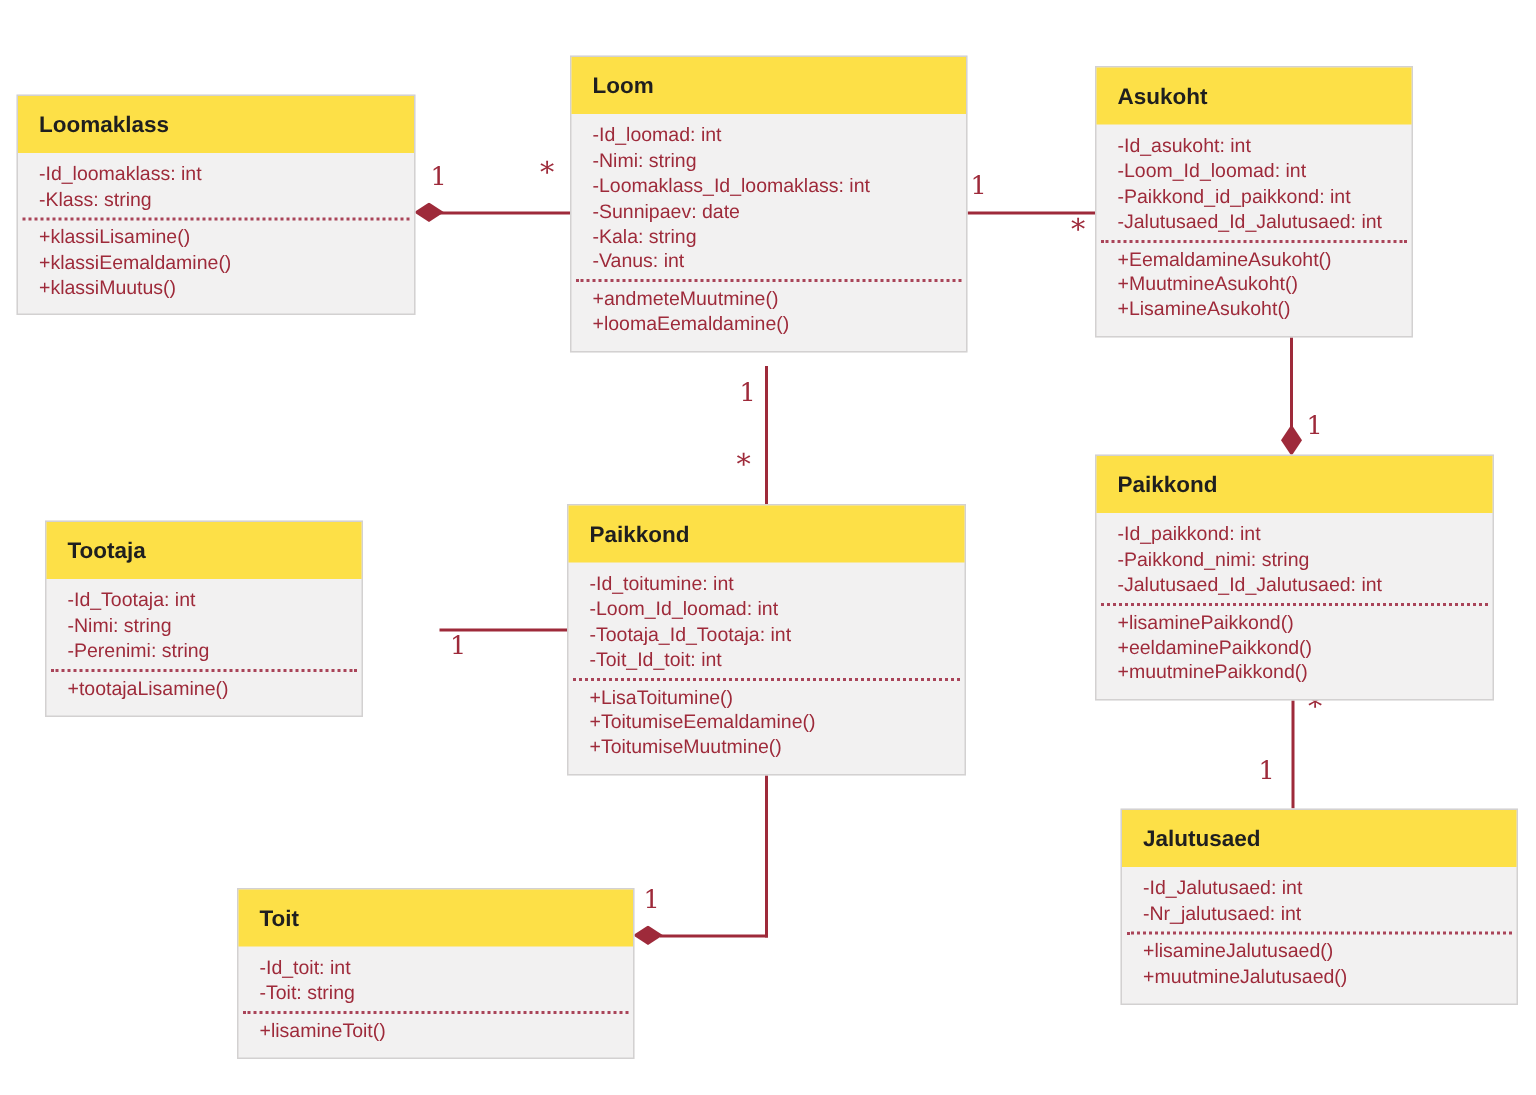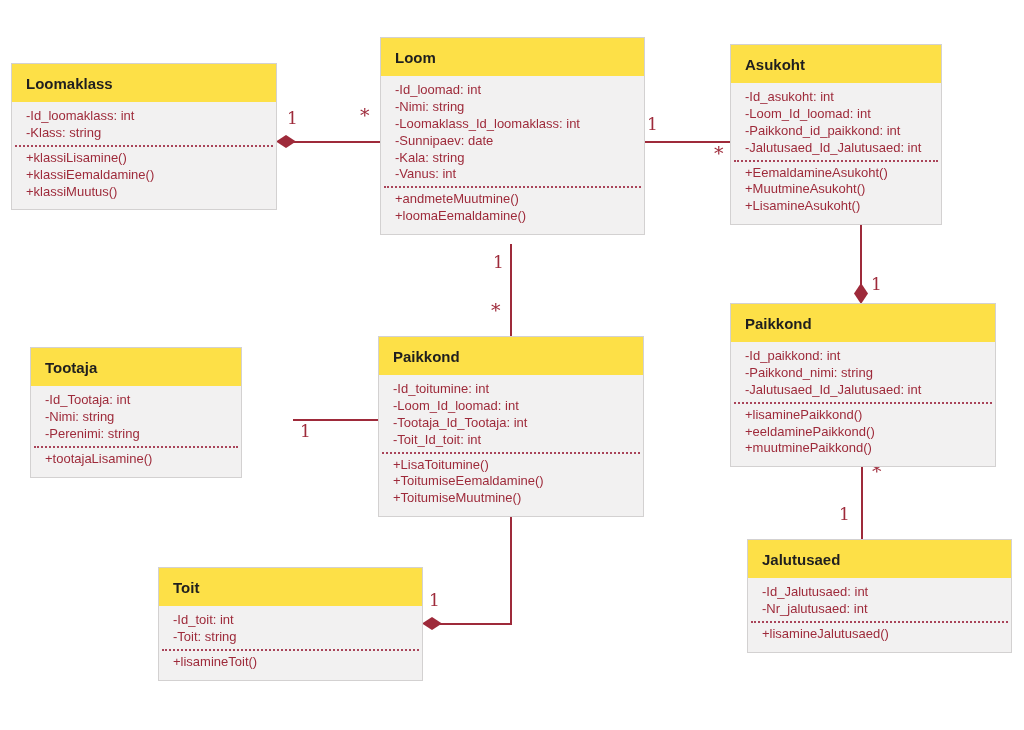--- a/index.html
+++ b/index.html
@@ -39,21 +39,21 @@
     font-family:"DejaVu Serif",serif;font-size:17px;line-height:1;
   }
   .mult-star{font-size:19px;}
   
   #box-loomaklass{left:11px;top:63px;width:266px;}
   #box-loom{left:380px;top:37px;width:265px;}
   #box-asukoht{left:730px;top:44px;width:212px;}
   #box-tootaja{left:30px;top:347px;width:212px;}
   #box-toitumine{left:378px;top:336px;width:266px;}
   #box-paikkond{left:730px;top:303px;width:266px;}
-  #box-toit{left:158px;top:567px;width:265px;}
+  #box-toit{left:158px;top:592px;width:265px;}
   #box-jalutusaed{left:731px;top:539px;width:265px;margin-left:16px;}
   
   #ln-lk-loom{left:293px;top:141px;width:87px;height:2px;}
   #dm-lk{left:276px;top:135px;width:20px;height:13px;}
   #ln-loom-asu{left:645px;top:141px;width:85px;height:2px;}
   #ln-loom-toitu{left:510px;top:244px;width:2px;height:92px;}
   #ln-toot-toitu{left:293px;top:419px;width:85px;height:2px;}
   #ln-toitu-v{left:510px;top:509px;width:2px;height:116px;}
   #ln-toitu-h{left:440px;top:623px;width:72px;height:2px;}
   #dm-toit{left:422px;top:617px;width:20px;height:13px;}
@@ -220,17 +220,18 @@
   <div class="class-box" id="box-jalutusaed">
     <div class="class-header">Jalutusaed</div>
     <div class="class-body">
       <div>
           <div class="member">-Id_Jalutusaed: int</div>
           <div class="member">-Nr_jalutusaed: int</div>
         </div>
       <div class="separator"></div>
       <div>
           <div class="member">+lisamineJalutusaed()</div>
+          <div class="member">+muutmineJalutusaed()</div>
         </div>
     </div>
   </div>
 
 </div>
 
 </body></html>

